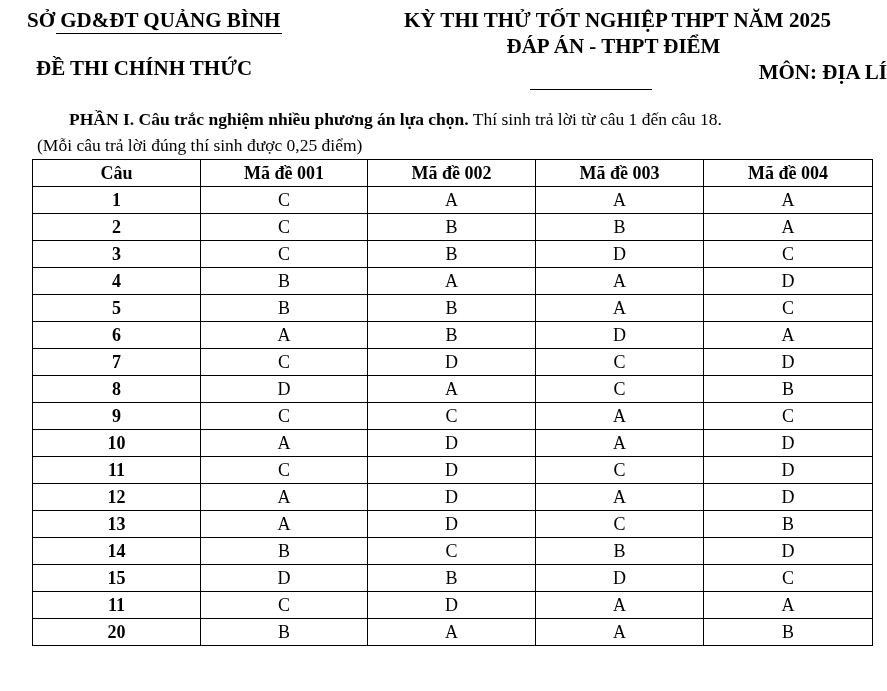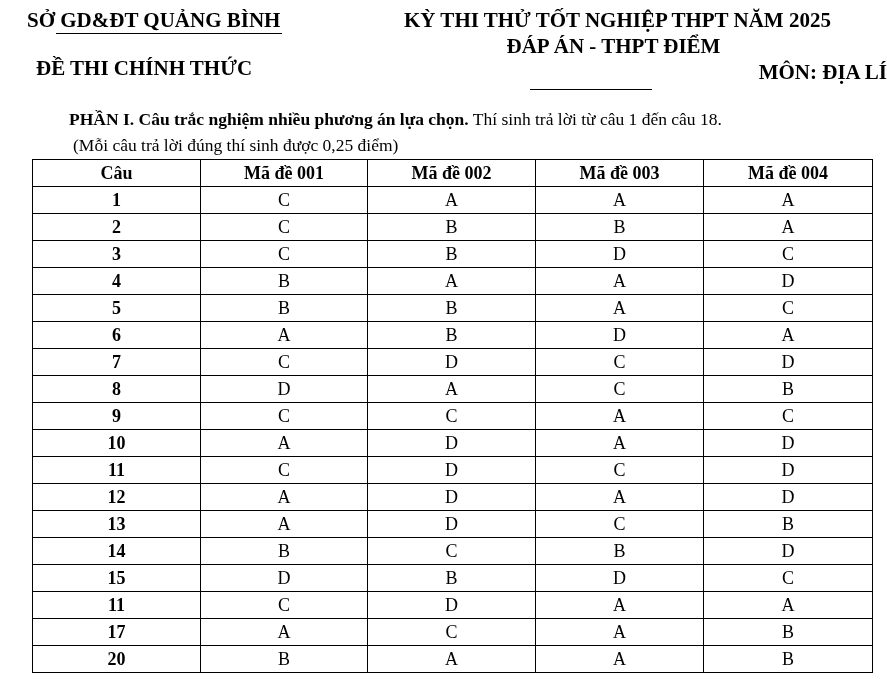--- a/index.html
+++ b/index.html
@@ -73,21 +73,20 @@
       white-space: nowrap;
     }
     #part-title b { font-weight: bold; margin-left: 32px; }
     #part-note {
       position: absolute;
       left: 37px;
       top: 134px;
       font-size: 17.5px;
       line-height: 22px;
       white-space: nowrap;
-      margin-left: 36px;
     }
     table#answers {
       position: absolute;
       left: 32px;
       top: 159px;
       width: 840px;
       border-collapse: collapse;
       table-layout: fixed;
     }
     table#answers th, table#answers td {
@@ -253,27 +252,20 @@
         <td class="a">C</td>
       </tr>
       <tr>
         <td class="q">11</td>
         <td class="a">C</td>
         <td class="a">D</td>
         <td class="a">A</td>
         <td class="a">A</td>
       </tr>
       <tr>
-        <td class="q">17</td>
-        <td class="a">A</td>
-        <td class="a">C</td>
-        <td class="a">A</td>
-        <td class="a">B</td>
-      </tr>
-      <tr>
         <td class="q">20</td>
         <td class="a">B</td>
         <td class="a">A</td>
         <td class="a">A</td>
         <td class="a">B</td>
       </tr>
     </tbody>
 </table>
 
 </body></html>

